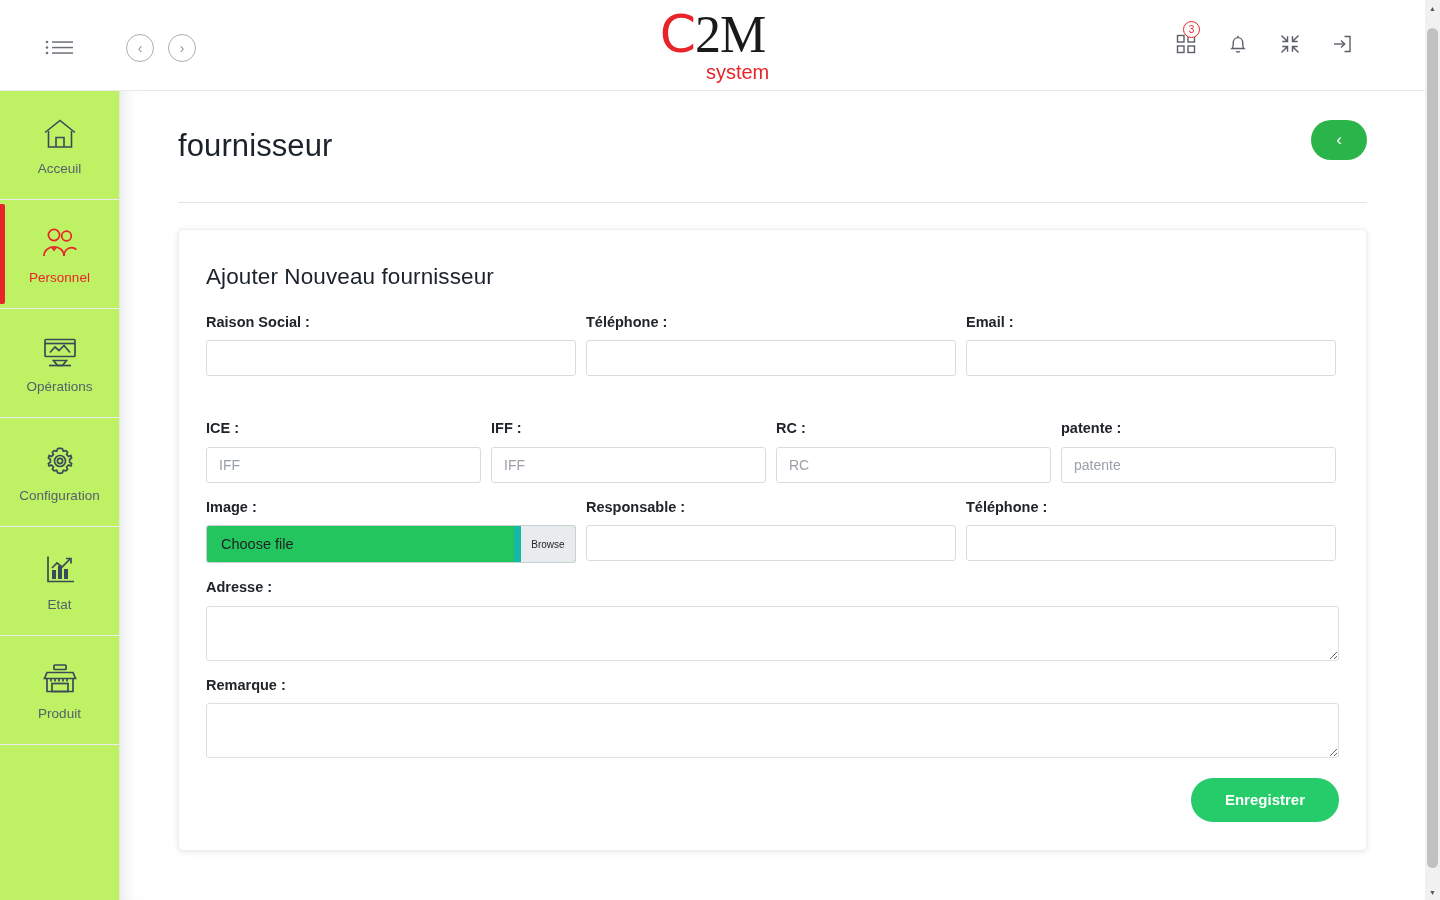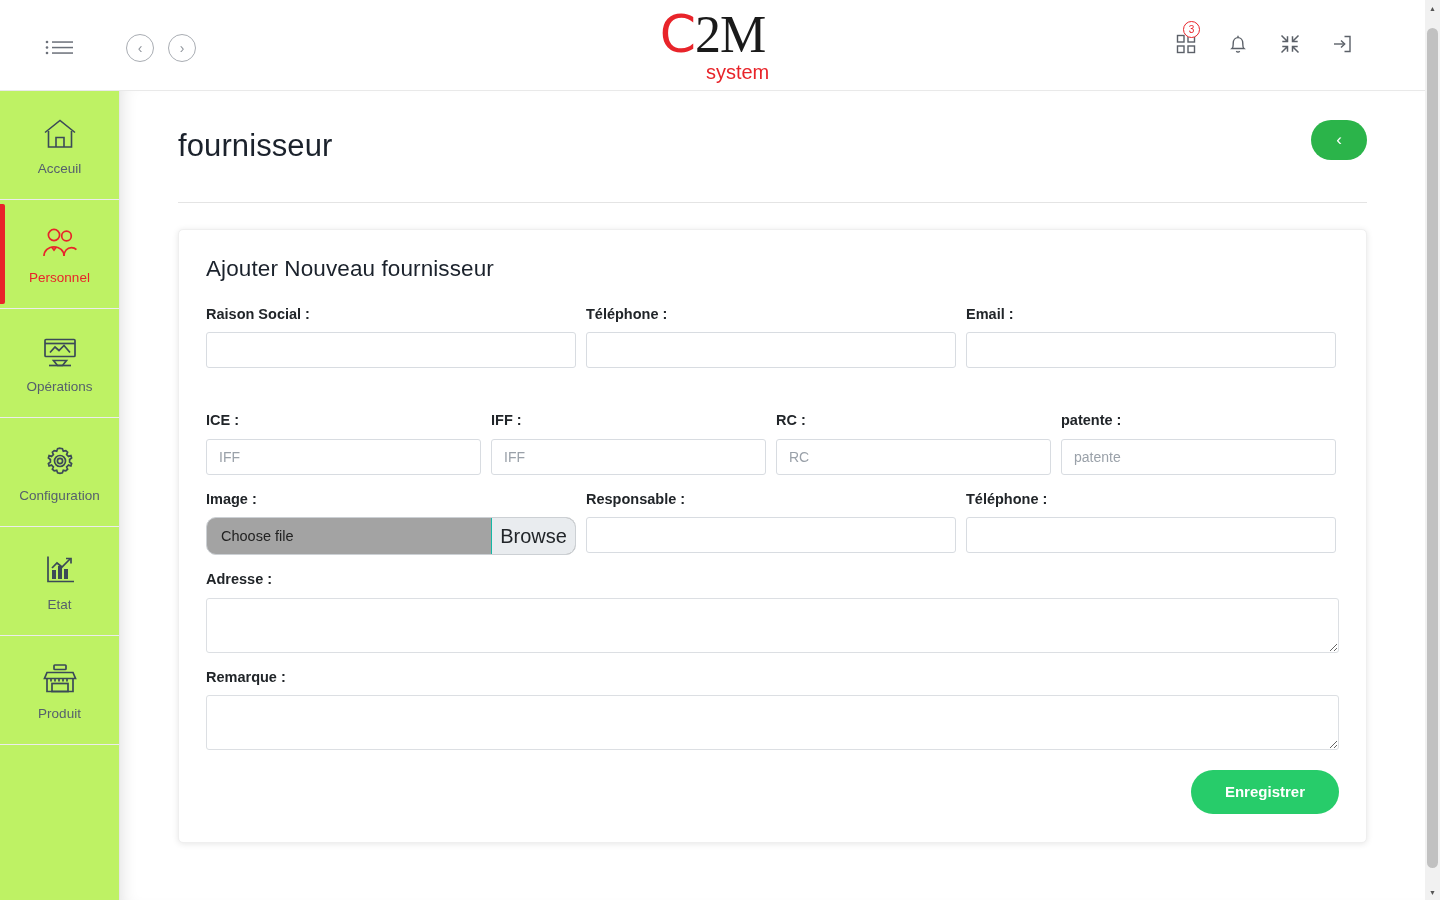--- a/index.html
+++ b/index.html
@@ -188,21 +188,21 @@
     background: #ffffff;
     border: 1px solid #efefef;
     border-radius: 5px;
     box-shadow: 0 1px 6px rgba(0,0,0,0.10);
     padding: 26px 27px 28px 27px;
   }
   .card-title {
     font-size: 22.5px;
     font-weight: 400;
     color: #1b222c;
-    margin: 0 0 24px 0;
+    margin: 8px 0 24px 0;
     letter-spacing: 0.1px;
   }
 
   .row { display: flex; margin-bottom: 16px; }
   .fld { display: flex; flex-direction: column; }
   .fld + .fld { margin-left: 10px; }
   .lbl {
     font-size: 14.5px;
     font-weight: bold;
     color: #212529;
@@ -240,37 +240,37 @@
   .w-370 { width: 370px; }
   .w-275 { width: 275px; margin-top: 28px; }
   .w-1128 { width: 1268px; }
 
   
   .filewrap {
     display: flex;
     width: 370px;
     height: 38px;
     border: 1px solid #ccd0d4;
-    border-radius: 10px;
+    border-radius: 3px;
     overflow: hidden;
-    background: #a3a3a3;
+    background: #22c55e;
   }
   .file-text {
     flex: 1;
     display: flex; align-items: center;
     padding-left: 14px;
     font-size: 14.5px;
     color: #222;
   }
   .file-btn {
-    width: 84px;
+    width: 61px;
     background: #e9ecef;
-    border-left: 1px solid #14b8a6;
+    border-left: 7px solid #14b8a6;
     display: flex; align-items: center; justify-content: center;
-    font-size: 20px;
+    font-size: 10px;
     color: #212529;
     cursor: pointer;
   }
 
   .submit-row {
     display: flex;
     justify-content: flex-end;
     margin-top: 20px;
   }
   .submit-btn {

